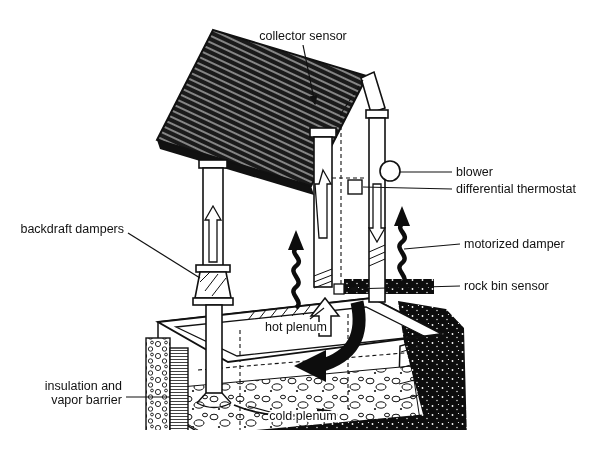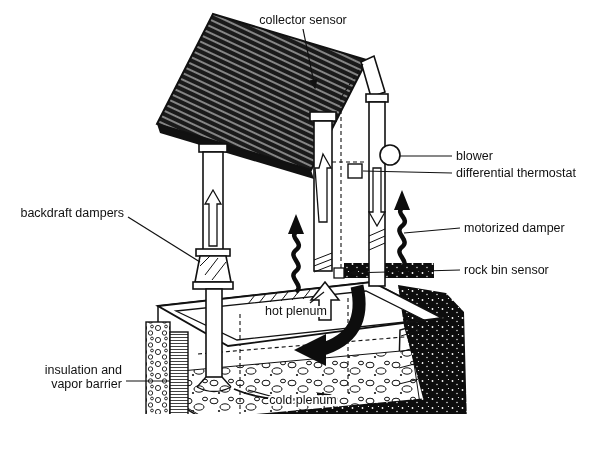--- a/index.html
+++ b/index.html
@@ -1,16 +1,16 @@
 <!DOCTYPE html>
 <html><head>
 <meta charset="utf-8">
 <style>
   html,body{margin:0;padding:0;background:#ffffff;}
-  .stage{width:600px;height:414px;position:relative;background:#ffffff;overflow:hidden;}
+  .stage{width:600px;height:414px;position:relative;background:#ffffff;overflow:hidden;margin-top:16px;}
   svg{display:block;}
   svg text{font-family:"Liberation Sans", sans-serif;font-size:12.5px;fill:#111111;}
   .halo{paint-order:stroke;stroke:#ffffff;stroke-width:4px;stroke-linejoin:round;}
 </style>
 </head>
 <body>
 
 <div class="stage">
 <svg width="600" height="462" viewBox="0 0 600 462">
   <defs>

